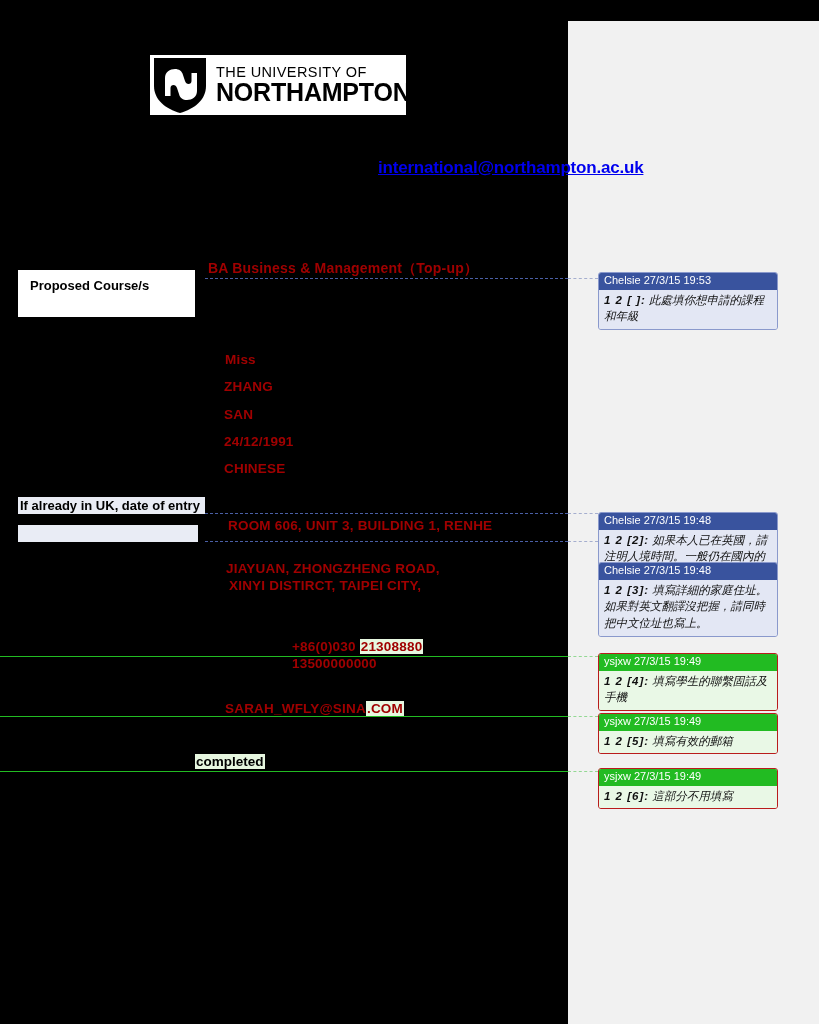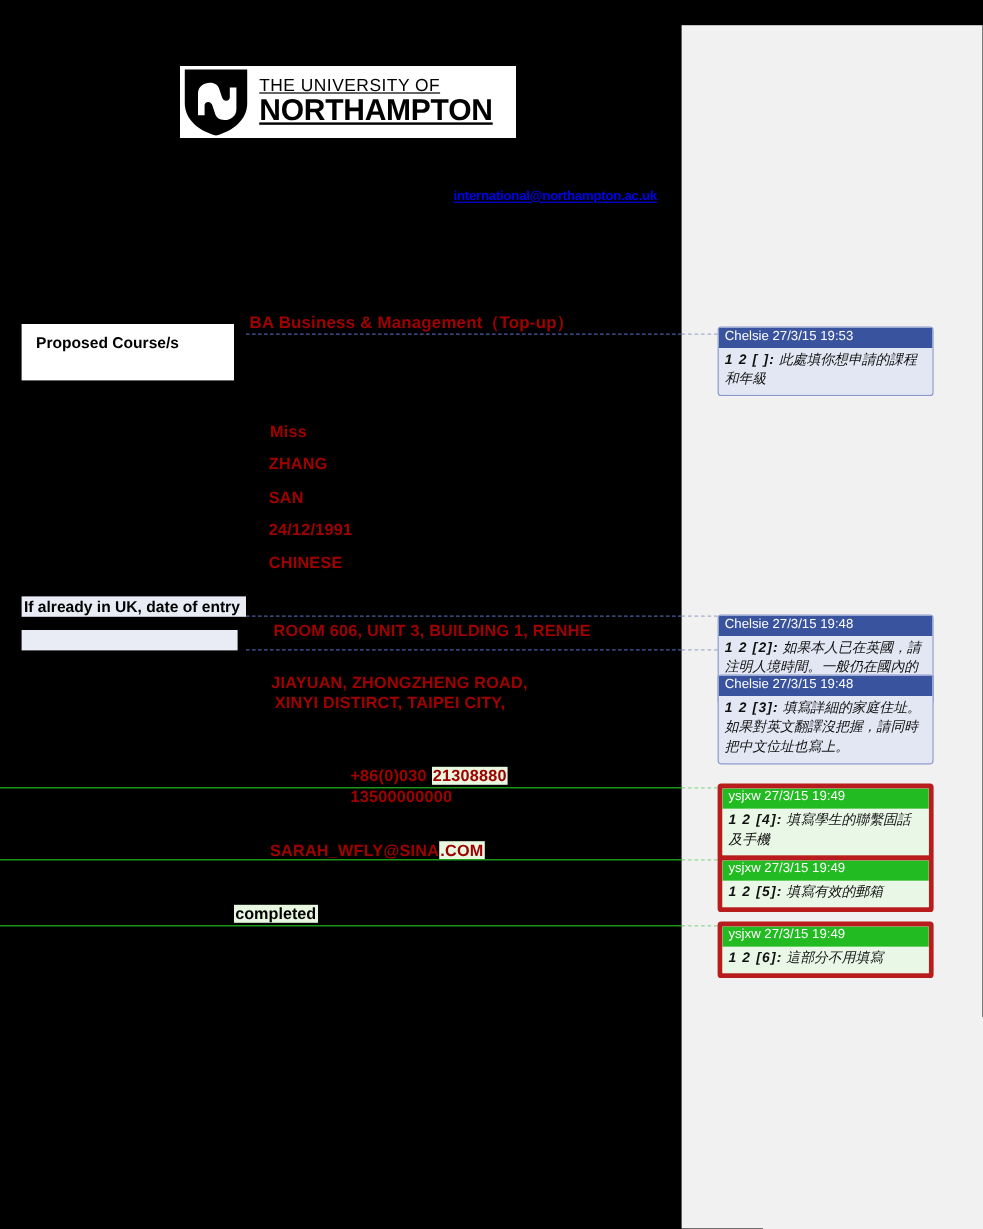--- a/index.html
+++ b/index.html
@@ -24,28 +24,27 @@
     width: 251px;
     height: 1003px;
     background: #f1f1f1;
   }
 
   
   .logo-block {
     position: absolute;
     left: 150px;
     top: 55px;
-    width: 280px;
+    width: 256px;
     height: 60px;
     background: #ffffff;
     display: flex;
     align-items: center;
     padding: 0;
     box-sizing: border-box;
-    text-decoration: underline;
   }
   .logo-mark {
     width: 56px;
     height: 58px;
     margin-left: 2px;
     flex: 0 0 auto;
   }
   .logo-text {
     margin-left: 8px;
     line-height: 1;
@@ -61,21 +60,21 @@
     font-weight: bold;
     letter-spacing: -0.2px;
     margin-top: 1px;
   }
 
   
   .email-link {
     position: absolute;
     left: 378px;
     top: 158px;
-    font-size: 11px;
+    font-size: 17px;
     font-weight: bold;
     color: #0000ee;
     text-decoration: underline;
     white-space: nowrap;
     letter-spacing: -0.2px;
   }
 
   
   .form-label {
     position: absolute;
@@ -186,21 +185,21 @@
   }
   .comment .c-ref {
     font-weight: bold;
     letter-spacing: 1px;
   }
 
   .comment.blue  { border: 1px solid #8a99cc; background: #e3e7f4; }
   .comment.blue .c-head  { background: #39539e; }
   .comment.blue .c-body  { background: #e3e7f4; }
 
-  .comment.green { border: 4px solid #b91c1c; background: #e9f8e6; }
+  .comment.green { border: 1px solid #b91c1c; background: #e9f8e6; }
   .comment.green .c-head { background: #22bb22; }
   .comment.green .c-body { background: #e9f8e6; }
 </style>
 </head>
 <body>
 
 <div class="page">
 
   <div class="margin-strip"></div>
 

